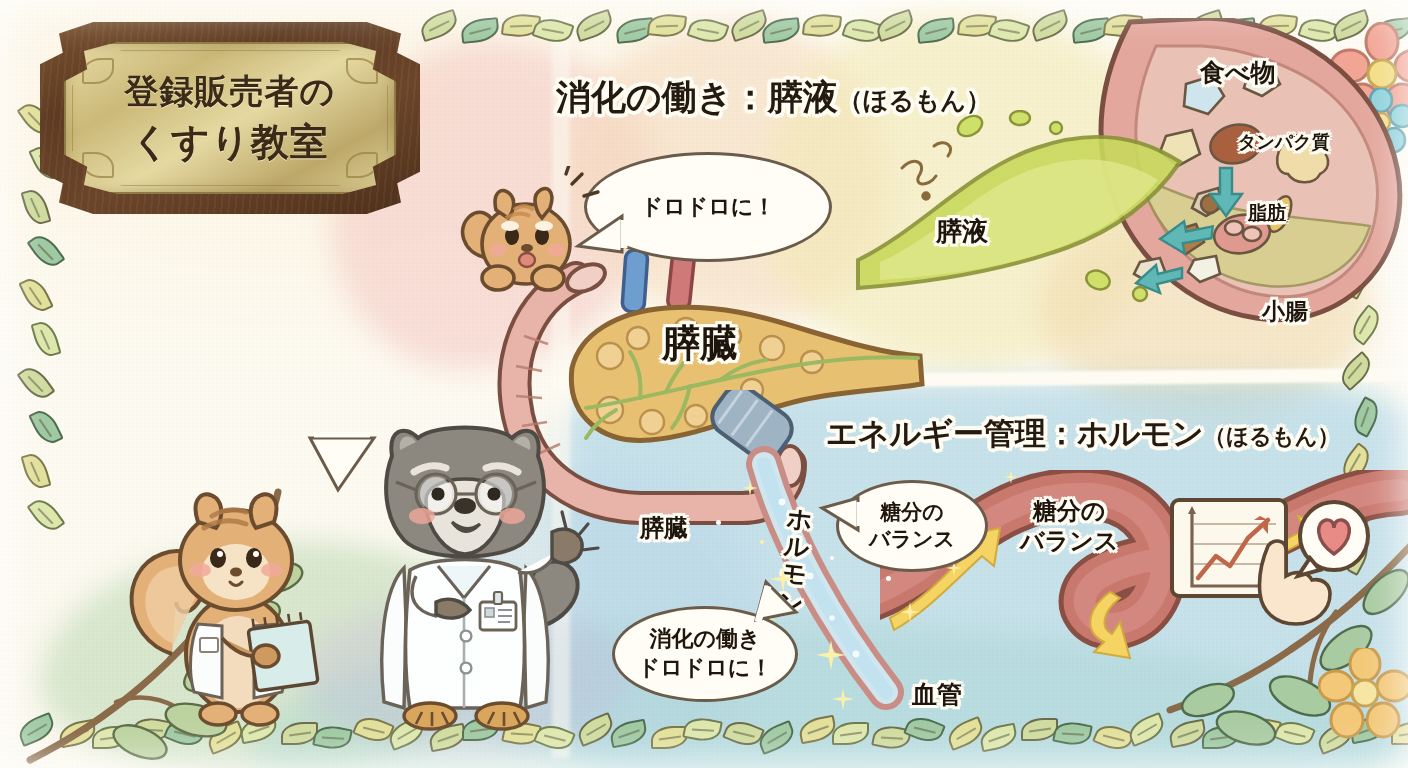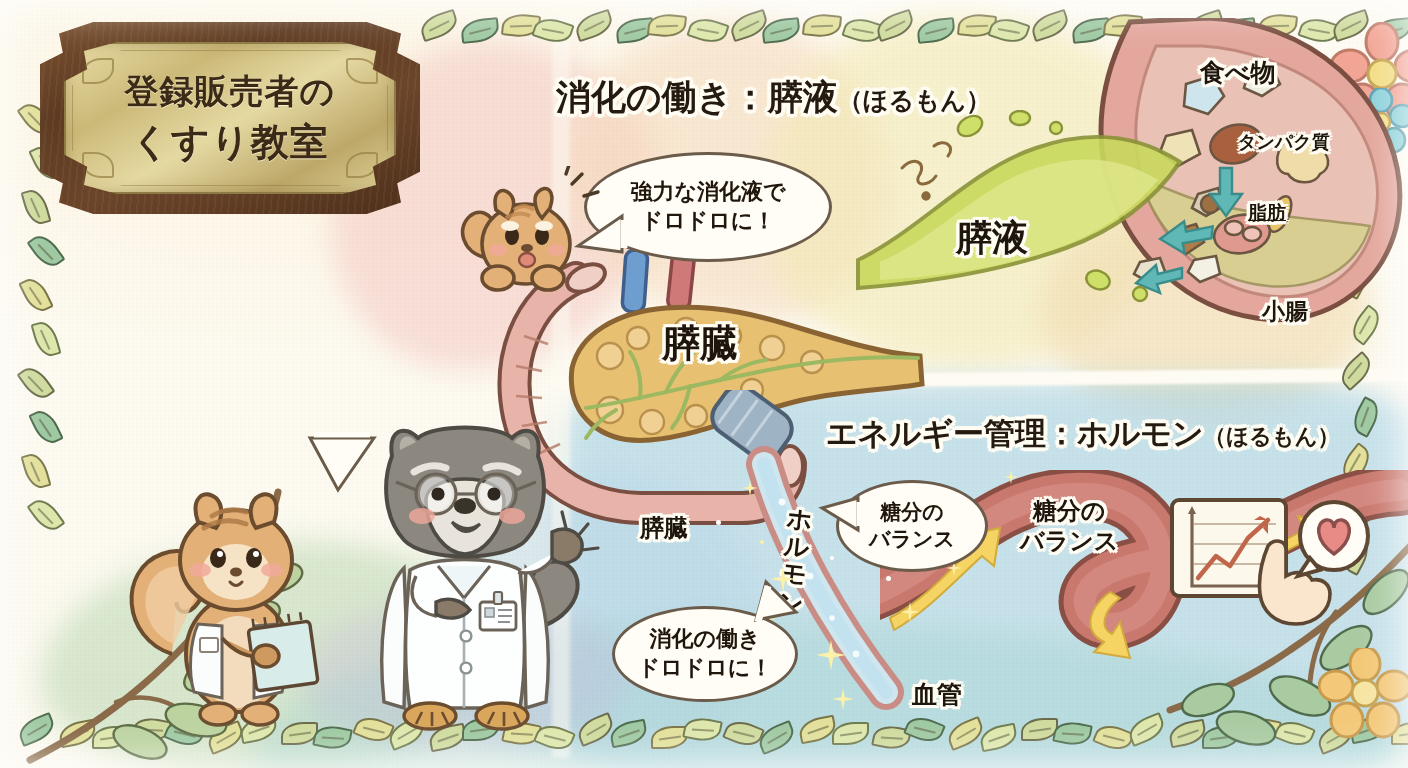--- a/index.html
+++ b/index.html
@@ -315,21 +315,21 @@
       <circle cx="206" cy="18" r="6"></circle>
         <circle cx="290" cy="184" r="7"></circle>
     </g>
 
     <g stroke="#8a6a3c" stroke-width="3" fill="none" stroke-linecap="round">
       <path d="M52,58 c12,-12 24,-6 18,6 c-8,12 8,14 16,2"></path>
       <path d="M84,36 c10,-8 22,0 14,10"></path>
       <circle cx="76" cy="86" r="3.2" fill="#8a6a3c"></circle>
     </g>
   </svg>
-  <div class="olab" style="left:956px;top:214px;font-size:36px;">膵液</div>
+  <div class="olab" style="left:936px;top:214px;font-size:26px;">膵液</div>
 
   <svg width="440" height="300" style="position:absolute;left:490px;top:250px;">
 
     <path d="M86,28 C36,52 16,110 28,166 C40,222 86,256 150,258 L252,258 C286,258 300,236 300,214" fill="none" stroke="#7a4f42" stroke-width="34" stroke-linecap="round"></path>
     <path d="M86,28 C36,52 16,110 28,166 C40,222 86,256 150,258 L252,258 C286,258 300,236 300,214" fill="none" stroke="#e8b3a9" stroke-width="26" stroke-linecap="round"></path>
 
     <ellipse cx="96" cy="28" rx="20" ry="12" fill="#f0cfc6" stroke="#7a4f42" stroke-width="4" transform="rotate(-24 96 28)"></ellipse>
     <ellipse cx="300" cy="216" rx="13" ry="20" fill="#f0cfc6" stroke="#7a4f42" stroke-width="4"></ellipse>
 
     <g stroke="#b57a6a" stroke-width="2.6" fill="none" opacity=".8">
@@ -454,21 +454,20 @@
       <div class="dot" style="left: 928px; top: 536px; width: 4px; height: 4px; background: rgb(255, 255, 255);"></div>
       <div class="dot" style="left: 716px; top: 520px; width: 5px; height: 5px; background: rgb(255, 255, 255);"></div>
     </div>
 
   <svg width="90" height="70" style="position:absolute;left:300px;top:432px;">
     <path d="M10,6 L74,6 L38,58 Z" fill="#fffdf5" stroke="#6b5b4b" stroke-width="3"></path>
     <path d="M14,2 L70,2" stroke="#fffdf5" stroke-width="7"></path>
   </svg>
 
   <div class="bub" style="left:584px;top:152px;width:248px;height:110px;font-size:22px;">
-    <div>強力な消化液で</div>
     <div>ドロドロに！</div>
   </div>
   <svg width="60" height="50" style="position:absolute;left:570px;top:212px;">
     <path d="M52,4 L52,40 L8,34 Z" fill="#fffdf5" stroke="#6b5b4b" stroke-width="3"></path>
     <path d="M54,8 L54,36" stroke="#fffdf5" stroke-width="7"></path>
   </svg>
 
   <div class="bub" style="left:612px;top:606px;width:186px;height:96px;font-size:22px;">
     <div>消化の働き</div>
     <div>ドロドロに！</div>

